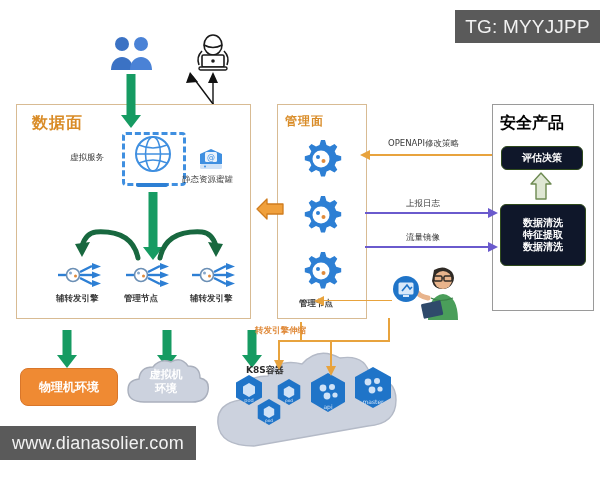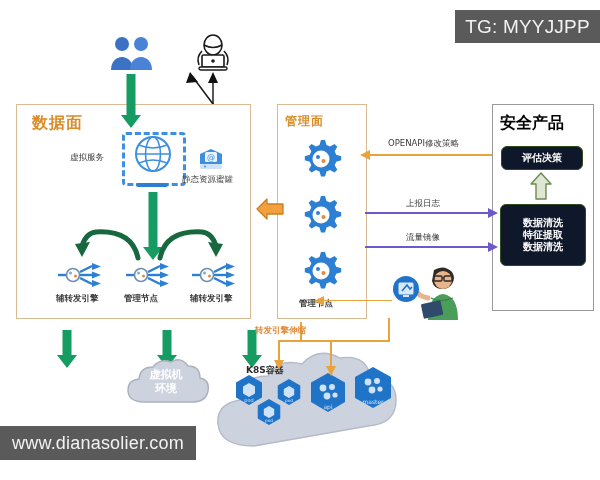--- a/index.html
+++ b/index.html
@@ -326,20 +326,21 @@
   </div>
   <div class="garrow" style="left:156px;top:330px;width:22px;height:38px;">
     <div class="shaft" style="height:25px;"></div>
       <div class="head"></div>
   </div>
   <div class="garrow" style="left:241px;top:330px;width:22px;height:38px;">
     <div class="shaft" style="height:25px;"></div>
       <div class="head"></div>
   </div>
 
+  <div id="env-physical" class="cn">物理机环境</div>
 
   <svg class="svgicon" style="left:124px;top:352px;width:86px;height:62px;" viewBox="0 0 86 62">
     <path d="M20 50 q-16 0 -16 -12 q0 -10 11 -11 q1 -12 14 -12 q7 -9 18 -5 q10 -6 17 4 q12 0 12 12 q10 2 8 13 q-2 11 -16 11 z" fill="#ccd2de" stroke="#aab0bd" stroke-width="1.4"></path>
   </svg>
   <div id="env-vm-text" class="cloudtxt">
     <div>虚拟机</div>
     <div>环境</div>
   </div>
 
   <svg class="svgicon" style="left:212px;top:350px;width:210px;height:110px;" viewBox="0 0 210 110">

